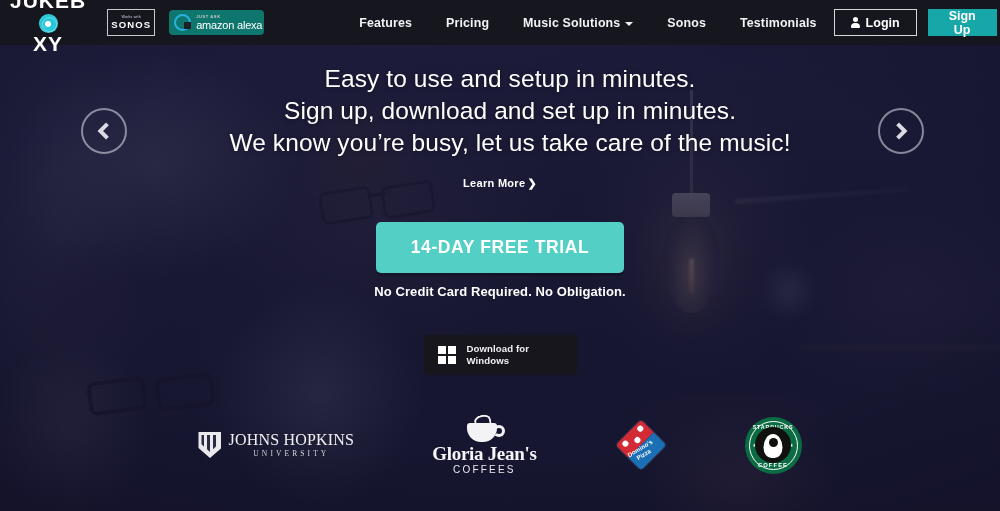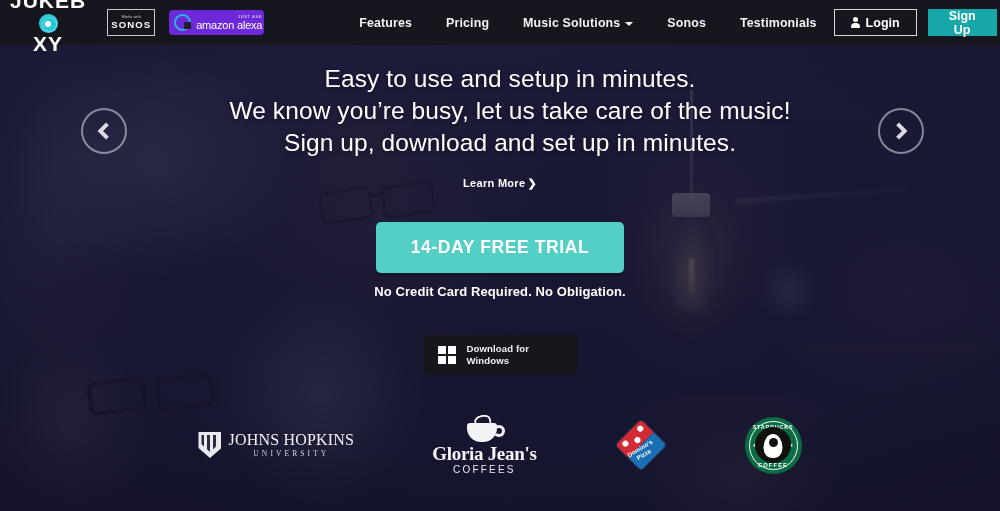--- a/index.html
+++ b/index.html
@@ -44,21 +44,21 @@
   .badge-sonos {
     margin-left:21px; width:48px; height:27px;
     border:1px solid #c9c9cf; background:#16161f;
     display:flex; flex-direction:column; align-items:center; justify-content:center;
   }
   .badge-sonos .bs-small { font-size:3.6px; color:#d8d8de; letter-spacing:0.2px; line-height:5px; }
   .badge-sonos .bs-main { font-size:9.5px; font-weight:bold; color:#ffffff; letter-spacing:1.1px; line-height:10px; }
 
   .badge-alexa {
     margin-left:14px; width:95px; height:25px; border-radius:4px;
-    background:#6d28d9; display:flex; align-items:center; padding-left:5px;text-align:right;
+    background:#0f766e; display:flex; align-items:center; padding-left:5px;
   }
   .alexa-ring {
     width:17px;height:17px;border-radius:50%;
     border:2.6px solid #27b3e0; position:relative; flex:none;
   }
   .alexa-ring::after{
     content:""; position:absolute; right:-2px; bottom:0px; width:7px;height:7px;
     background:#20202b; transform:rotate(0deg);
   }
   .alexa-txt { margin-left:5px; line-height:1; }
@@ -421,22 +421,22 @@
       <div class="bulb-blur2"></div>
       <div class="shelf"></div>
       <div class="bg-tint"></div>
       <div class="bg-vignette"></div>
     </div>
 
     <div class="hero-content">
 
       <div class="headline">
         <div>Easy to use and setup in minutes.</div>
+        <div>Sign up, download and set up in minutes.</div>
         <div>We know you’re busy, let us take care of the music!</div>
-        <div>Sign up, download and set up in minutes.</div>
       </div>
 
       <div class="learn-more">
         <span>Learn More</span><span class="chev">❯</span>
       </div>
 
       <div class="cta-wrap">
         <button class="btn-trial">14-DAY FREE TRIAL</button>
       </div>
 

